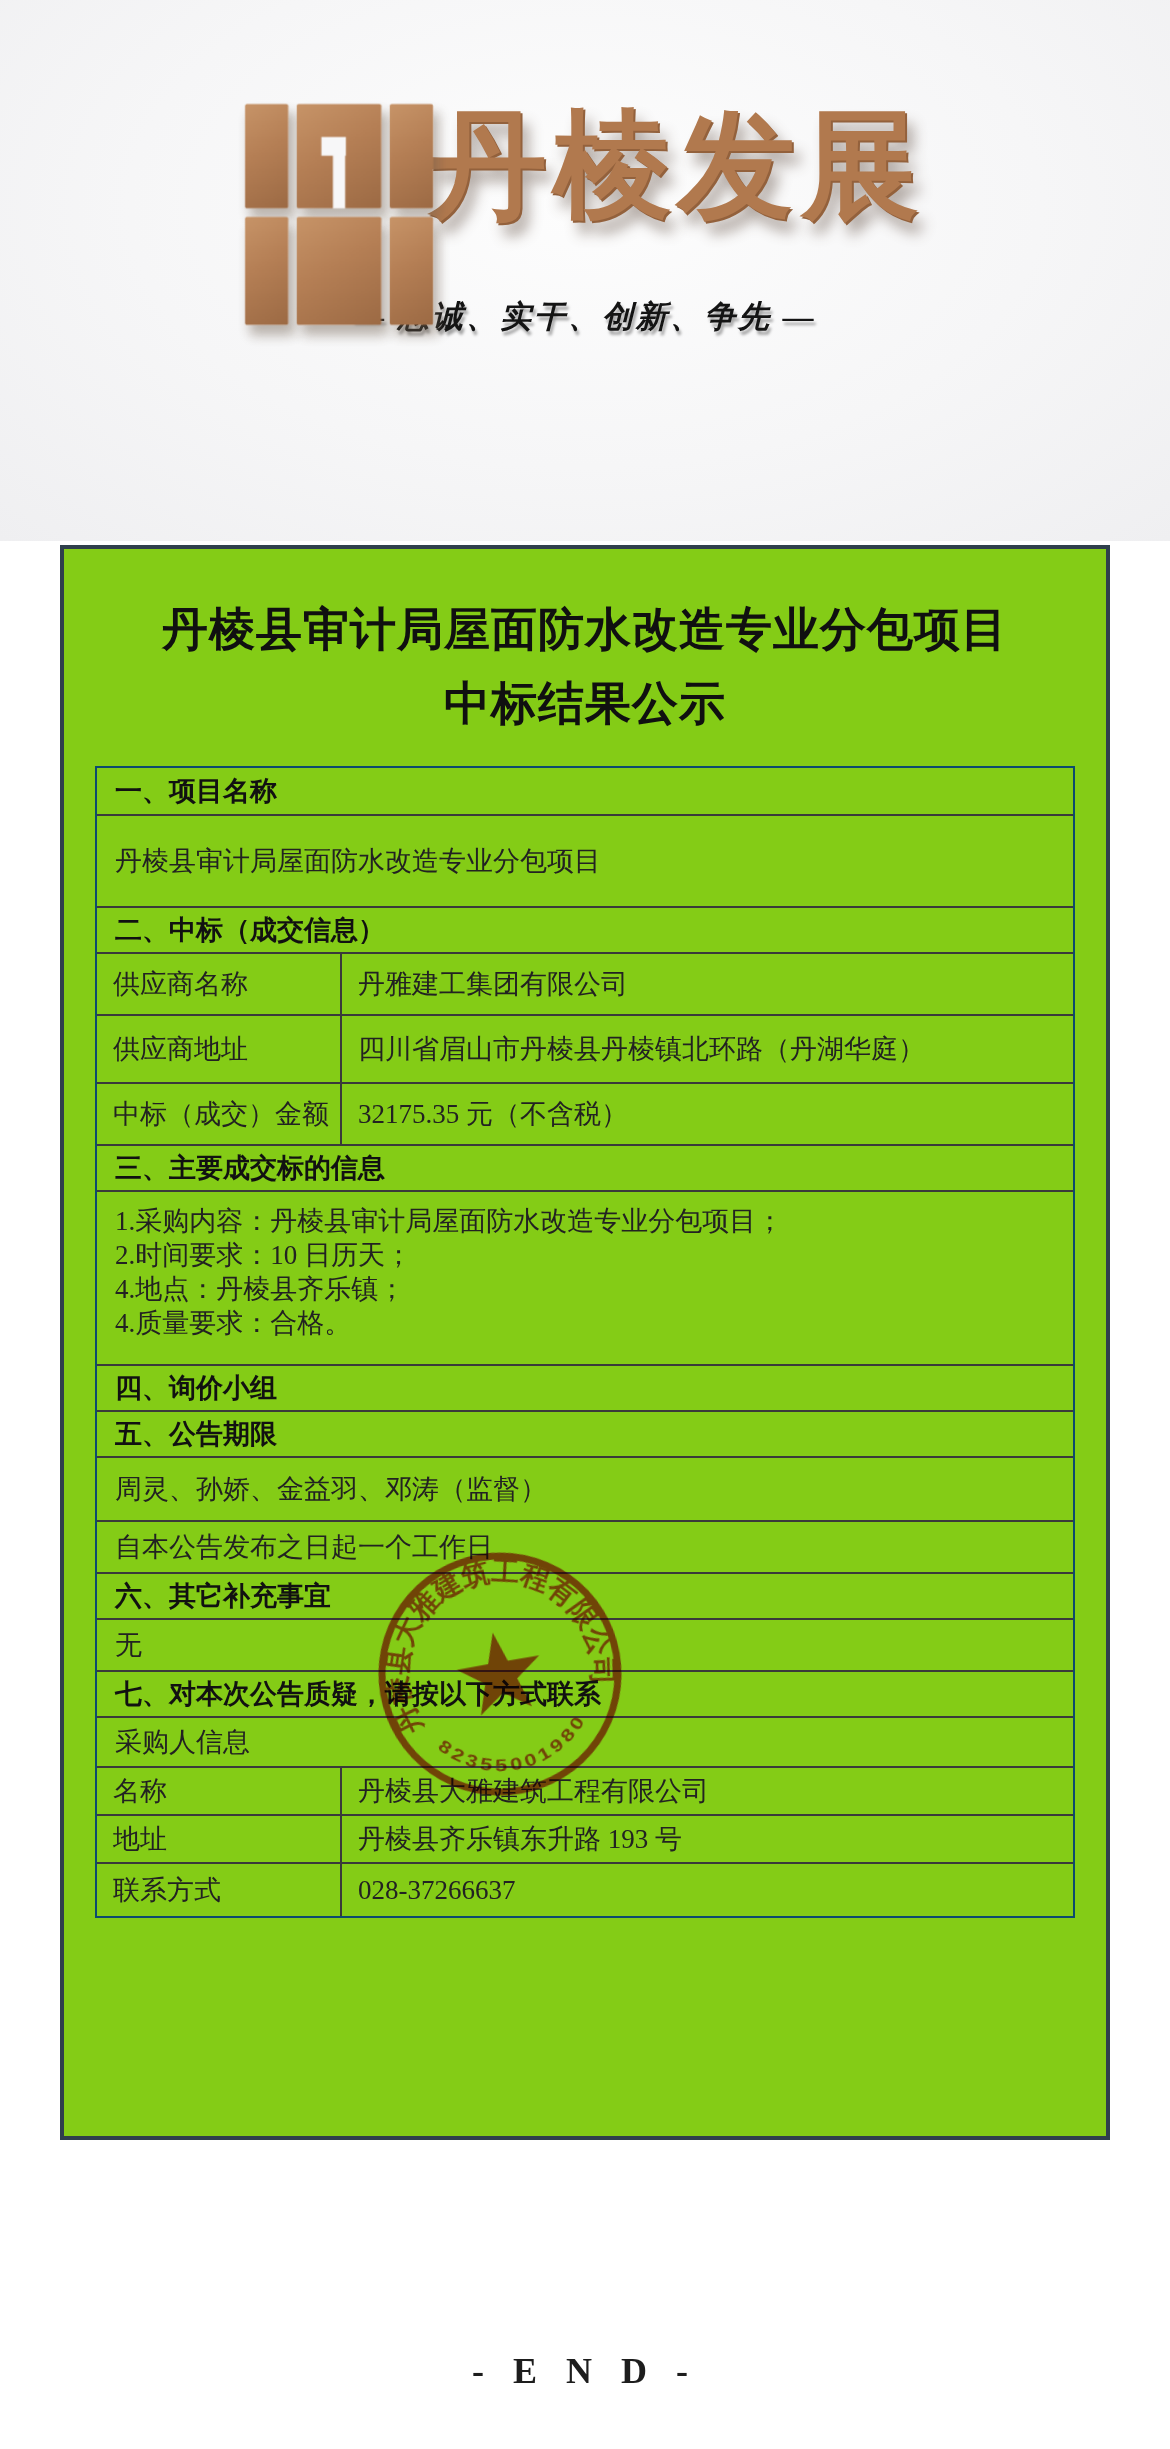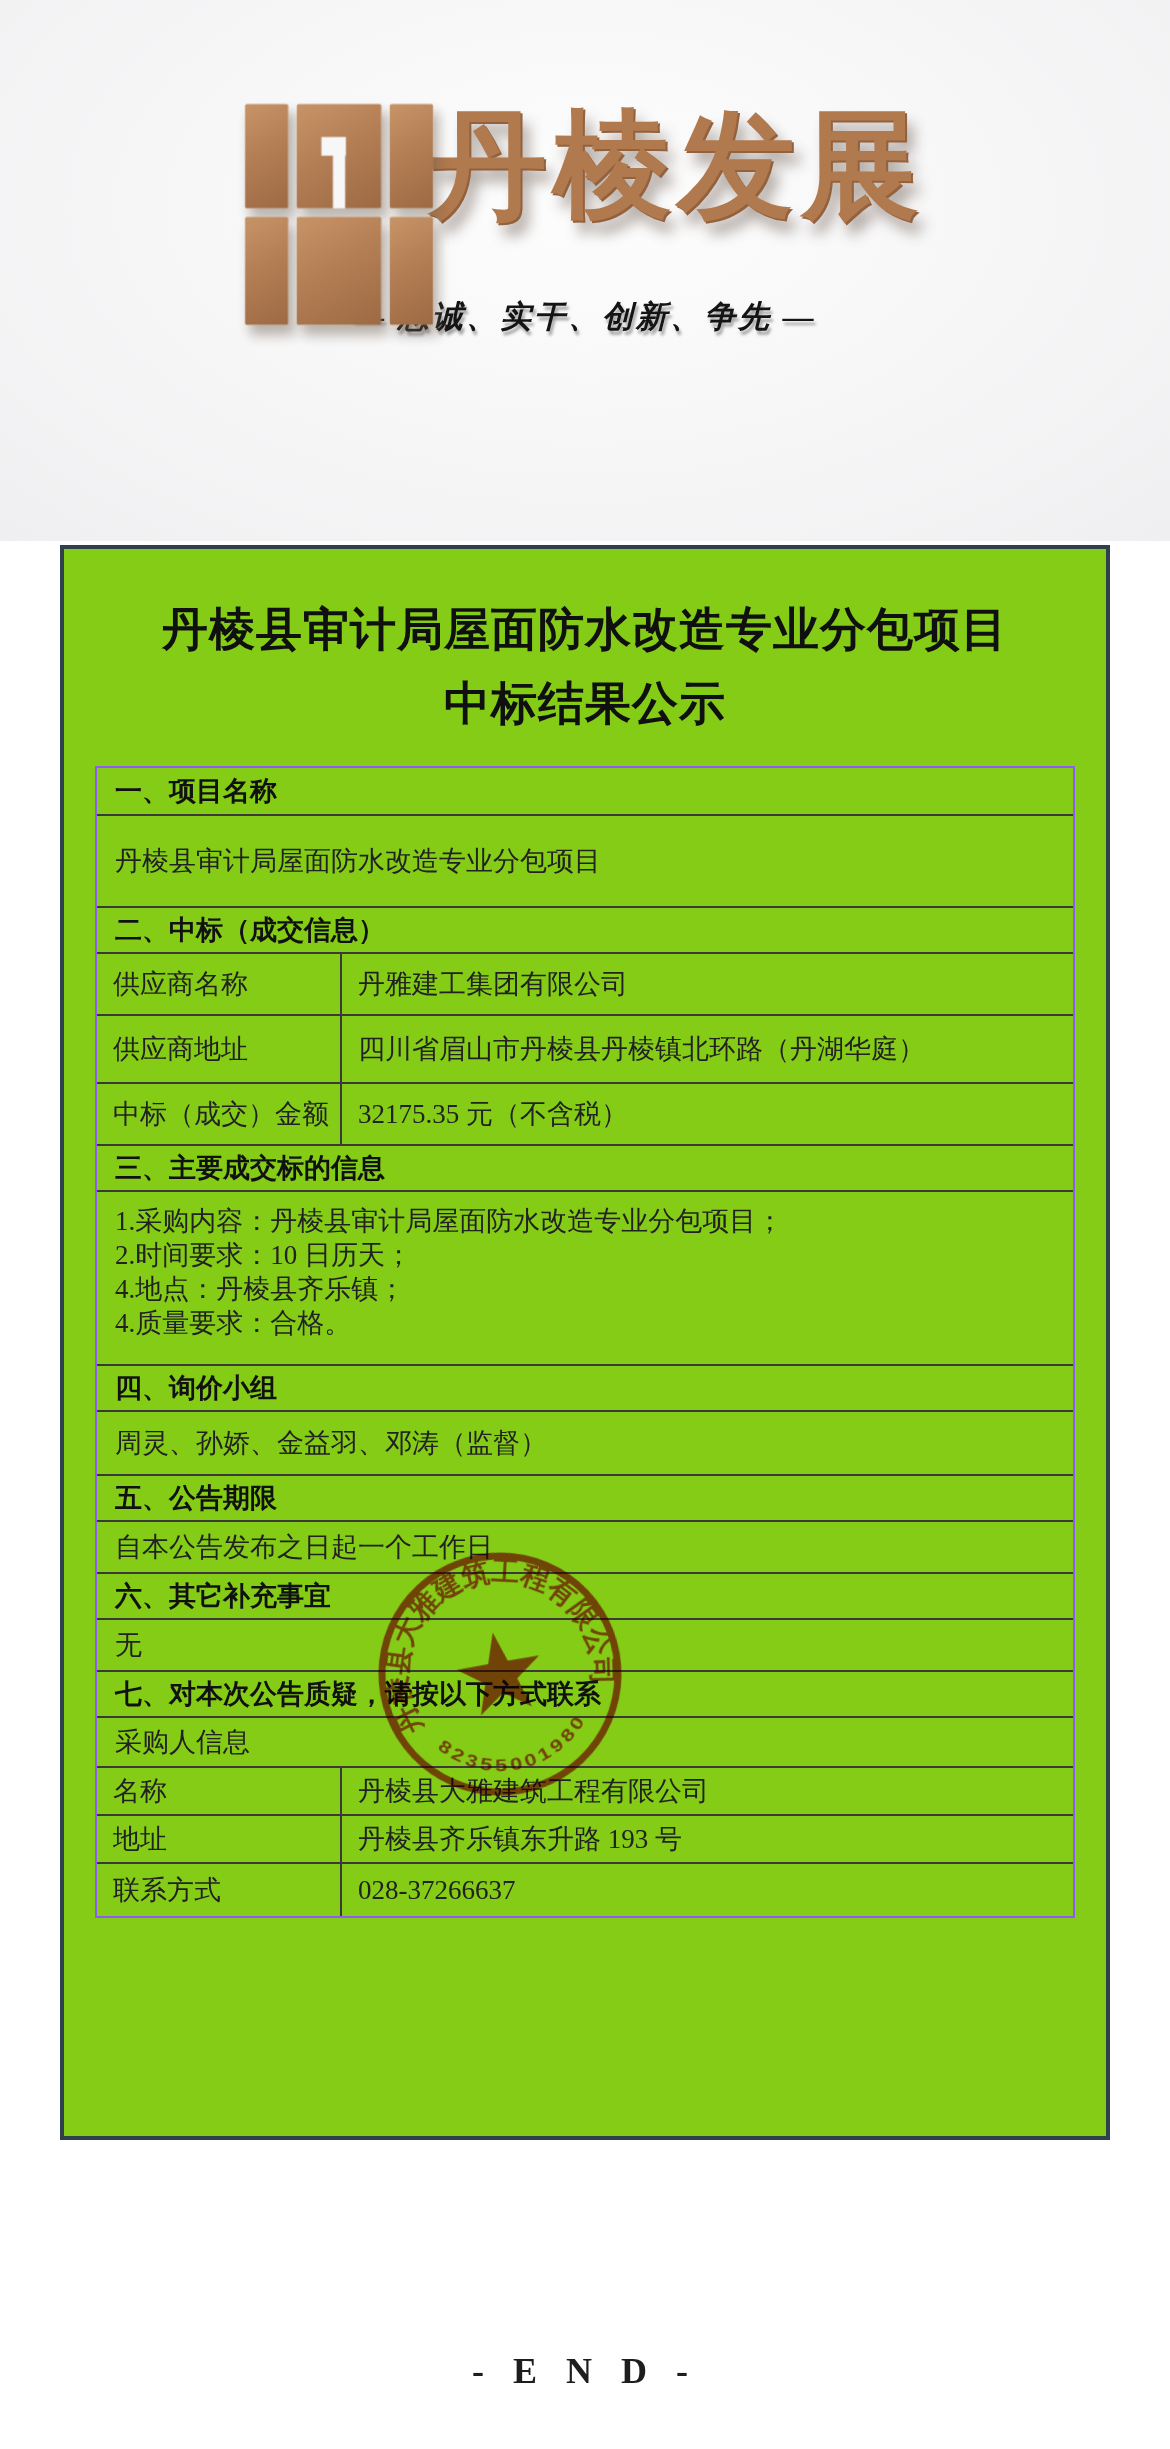--- a/index.html
+++ b/index.html
@@ -53,21 +53,21 @@
   }
   .doc-title {
     margin-top:44px; text-align:center; font-weight:700; color:#101010;
     font-size:46px; line-height:1.6; letter-spacing:1px;
     font-family:"Liberation Serif","DejaVu Serif",serif;
   }
   .doc-title span { display:block; }
 
   .grid-table {
     width:980px; margin:26px auto 0;
-    border:2px solid #8b5cf6; font-size:27px; color:#222;
+    border:2px solid #0c4a6e; font-size:27px; color:#222;
   }
   .row { display:flex; align-items:stretch; border-top:2px solid #3a3a3a; }
   .row:first-child { border-top:none; }
   .cell { display:flex; align-items:center; }
   .cell.full { flex:1; padding-left:18px; padding-right:10px; }
   .cell.label { width:245px; padding-left:16px; border-right:2px solid #3a3a3a; }
   .cell.value { flex:1; padding-left:16px;border-radius:11px; }
   .row.section .cell {
     font-family:"Liberation Sans","DejaVu Sans",sans-serif; font-weight:700;
     font-size:27px; color:#111;
@@ -144,25 +144,25 @@
         <div class="cell full multiline">
           <div class="line">1.采购内容：丹棱县审计局屋面防水改造专业分包项目；</div>
           <div class="line">2.时间要求：10 日历天；</div>
           <div class="line">4.地点：丹棱县齐乐镇；</div>
           <div class="line">4.质量要求：合格。</div>
         </div>
       </div>
       <div class="row section" style="height:46px">
         <div class="cell full">四、询价小组</div>
       </div>
+      <div class="row section" style="height:46px">
+        <div class="cell full">五、公告期限</div>
+      </div>
       <div class="row content" style="height:64px">
         <div class="cell full">周灵、孙娇、金益羽、邓涛（监督）</div>
-      </div>
-      <div class="row section" style="height:46px">
-        <div class="cell full">五、公告期限</div>
       </div>
       <div class="row content" style="height:52px">
         <div class="cell full">自本公告发布之日起一个工作日</div>
       </div>
       <div class="row section" style="height:46px">
         <div class="cell full">六、其它补充事宜</div>
       </div>
       <div class="row content" style="height:52px">
         <div class="cell full">无</div>
       </div>

